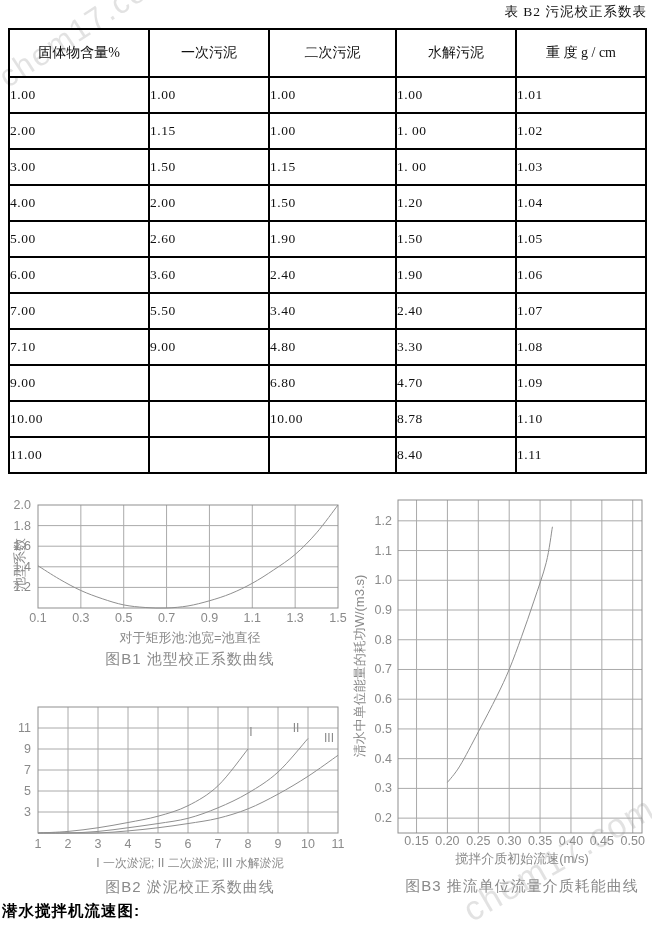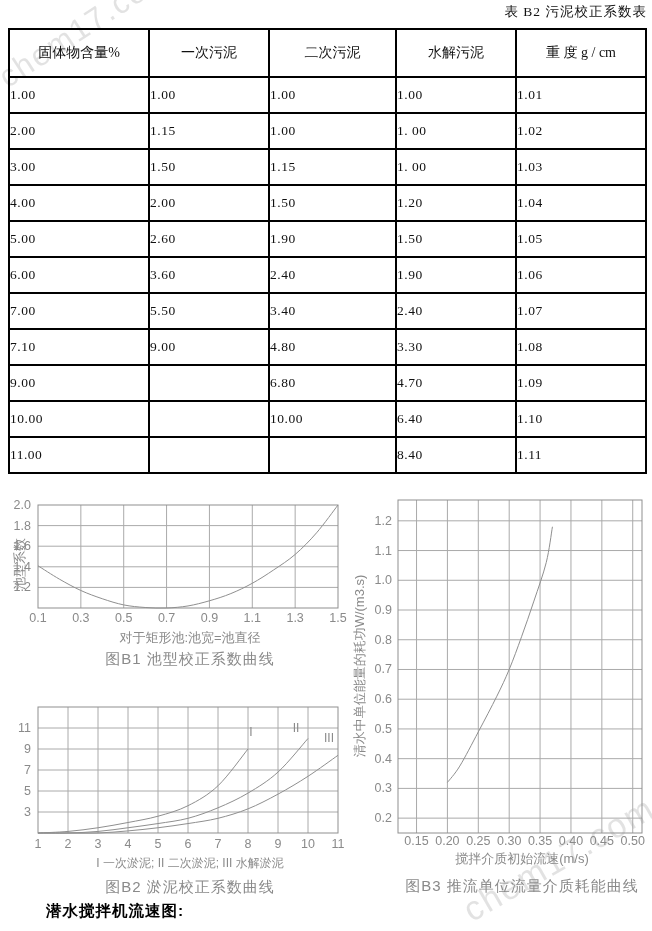--- a/index.html
+++ b/index.html
@@ -21,21 +21,21 @@
   #chart-b3{left:350px;top:488px;}
   svg.chart line.grid{stroke:#aaaaaa;stroke-width:1;}
   svg.chart rect.frame{stroke:#8f8f8f;stroke-width:1;fill:none;}
   svg.chart path.curve{stroke:#8f8f8f;stroke-width:1;fill:none;}
   svg.chart text{fill:#8a8a8a;font-family:"Liberation Sans",sans-serif;font-size:12.5px;}
   svg.chart text.axis-title{font-size:13px;}
   svg.chart text.legend-text{font-size:12px;}
   svg.chart text.chart-caption{font-size:15px;letter-spacing:1px;}
   svg.chart text.curve-label{font-size:12px;}
   .footer-text{position:absolute;left:2px;top:901px;font-size:15.5px;font-weight:bold;color:#000;
-               font-family:"Liberation Sans",sans-serif;letter-spacing:1px;margin-left:44px;}
+               font-family:"Liberation Sans",sans-serif;letter-spacing:1px;}
 </style>
 </head>
 <body>
 
 <div class="page">
 
   <div class="watermark wm1">chem17.com</div>
   <div class="watermark wm2">chem17.com</div>
 
   <div class="doc-title">表 B2 污泥校正系数表</div>
@@ -118,21 +118,21 @@
           <td>9.00</td>
           <td></td>
           <td>6.80</td>
           <td>4.70</td>
           <td>1.09</td>
         </tr>
         <tr>
           <td>10.00</td>
           <td></td>
           <td>10.00</td>
-          <td>6.40</td>
+          <td>8.78</td>
           <td>1.10</td>
         </tr>
         <tr>
           <td>11.00</td>
           <td></td>
           <td></td>
           <td>8.40</td>
           <td>1.11</td>
         </tr>
       </tbody>

